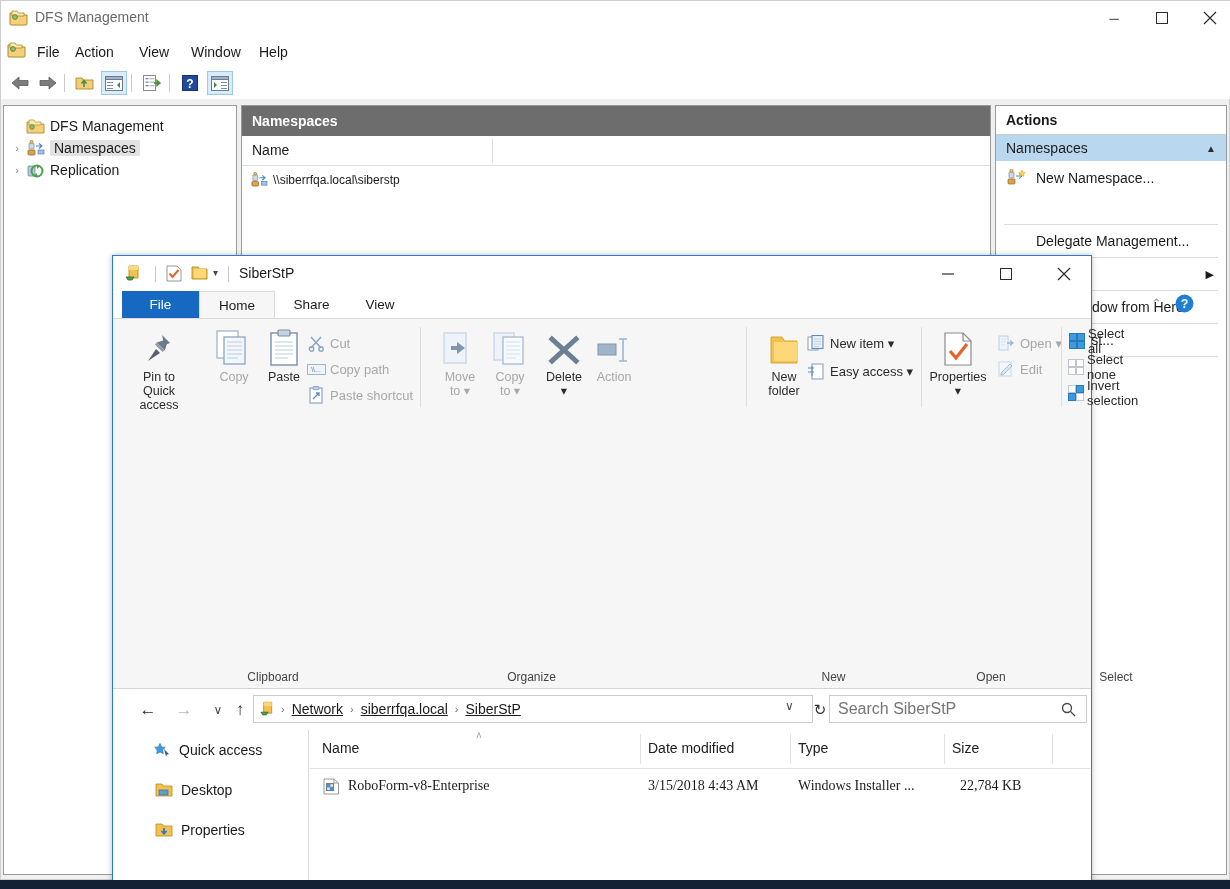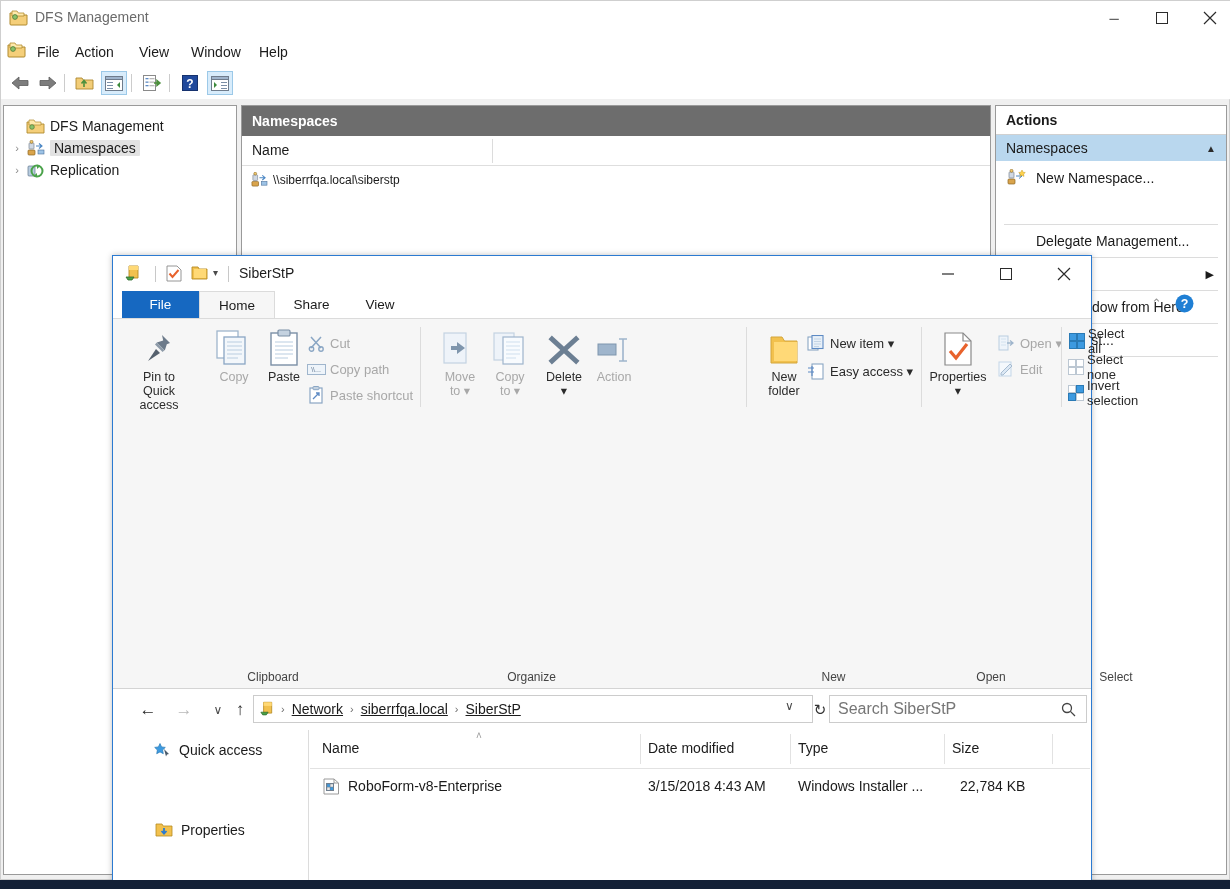--- a/index.html
+++ b/index.html
@@ -136,21 +136,21 @@
   .nav-row{left:0;width:195px;height:40px;display:flex;align-items:center;}
   .nav-row .nico{width:20px;height:18px;margin-right:7px;display:flex;align-items:center;justify-content:center;}
   .nav-row .nlbl{font-size:14px;color:#1b1b1b;}
   .nav-row .pin{position:absolute;right:14px;color:#6b6b6b;font-size:12px;}
 
   #filelist{left:197px;top:474px;width:780px;height:379px;background:#ffffff;}
   #fl-head{left:0;top:0;width:780px;height:38px;border-bottom:1px solid #e2e2e2;}
   .fl-col{top:10px;font-size:14px;color:#1b1b1b;}
   .fl-coldiv{top:4px;width:1px;height:30px;background:#e2e2e2;}
   .fl-sortarrow{top:-1px;font-size:10px;color:#9a9a9a;}
-  #fl-row1{left:0;top:38px;width:780px;height:36px;display:flex;align-items:center;}
+  #fl-row1{left:0;top:38px;width:780px;height:36px;display:flex;align-items:center;font-family:Liberation Serif, serif;}
   #fl-row1 .cell{font-size:14px;color:#1b1b1b;position:absolute;}
 
   
   #taskbar{left:0;top:880px;width:1230px;height:9px;background:#132036;}
 
   svg{display:block;}
 </style>
 </head>
 <body>
 
@@ -702,20 +702,35 @@
     <div class="abs nav-row" style="top:0;padding-left:38px">
       <span class="nico">
         <svg width="18" height="17" viewBox="0 0 18 17">
           <path d="M7 1.5l1.6 3.4 3.7.5-2.7 2.6.7 3.7L7 9.9 3.7 11.7l.7-3.7L1.7 5.4l3.7-.5z" fill="#3d9ae0" stroke="#2a7ab5" stroke-width="0.7"></path>
           <path d="M11 7l5 5-2 .5-1 2z" fill="#4a5a6a"></path>
         </svg>
       </span>
       <span class="nlbl">Quick access</span>
     </div>
 
+    <div class="abs nav-row" style="top:40px;padding-left:40px">
+      <span class="nico">
+        <svg width="18" height="16" viewBox="0 0 18 16">
+          <path d="M1 2h6l1.2 2H17v10H1z" fill="#f2c14e" stroke="#b58a22" stroke-width="0.8"></path>
+          <rect x="4" y="8" width="9" height="5" fill="#5b9fd6" stroke="#35709f" stroke-width="0.7"></rect>
+        </svg>
+      </span>
+      <span class="nlbl">Desktop</span>
+      <span class="pin">
+        <svg width="12" height="13" viewBox="0 0 12 13">
+            <path d="M7.5 1l3.5 3.5-1.5.5-1 2.6L5 4.1l2.6-1z" fill="#6b7884"></path>
+            <path d="M5 6.5L1 12l5.5-4z" fill="#6b7884"></path>
+          </svg>
+      </span>
+    </div>
 
     <div class="abs nav-row" style="top:80px;padding-left:40px">
       <span class="nico">
         <svg width="18" height="16" viewBox="0 0 18 16">
           <path d="M1 2h6l1.2 2H17v10H1z" fill="#f2c14e" stroke="#b58a22" stroke-width="0.8"></path>
           <path d="M9 6v5M6.5 9l2.5 2.6L11.5 9" stroke="#2b7ad1" stroke-width="1.8" fill="none"></path>
         </svg>
       </span>
       <span class="nlbl">Properties</span>
       <span class="pin">

